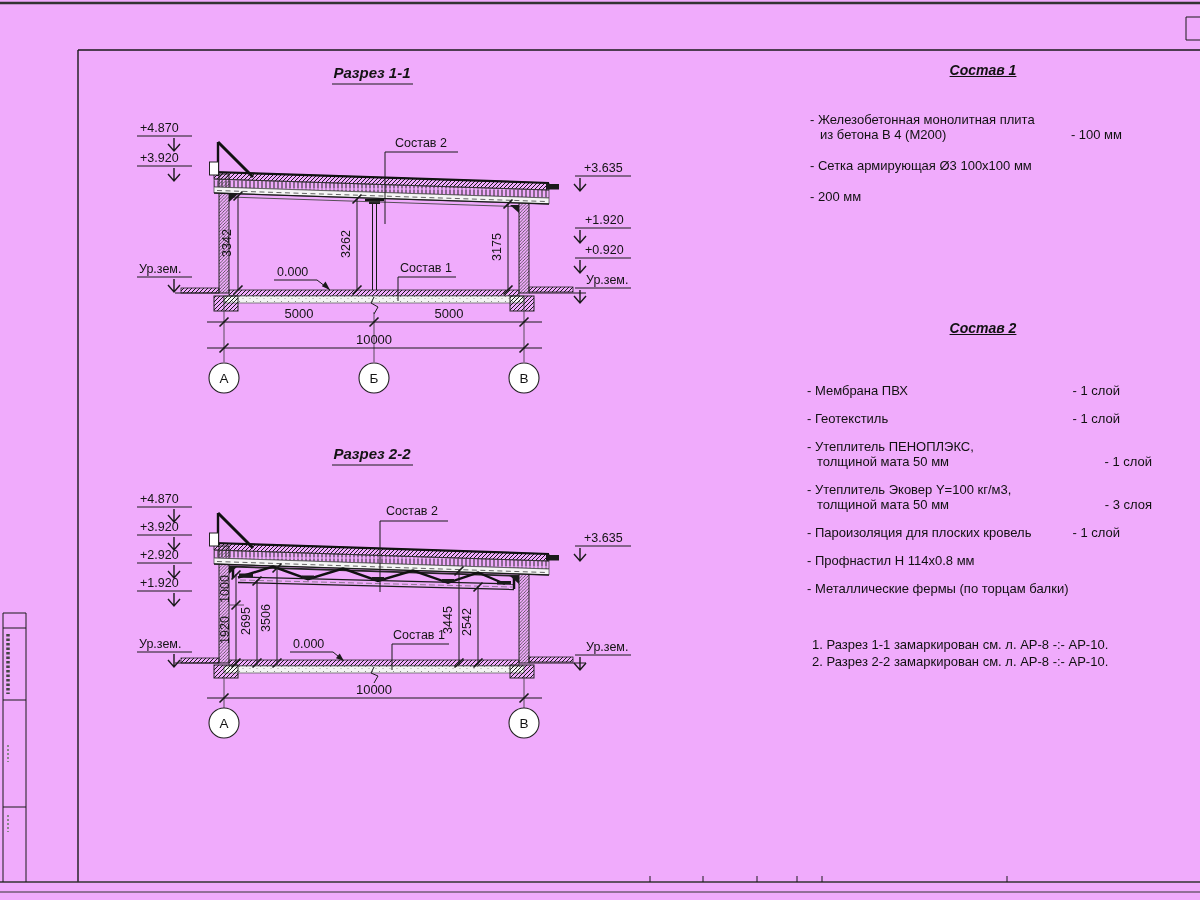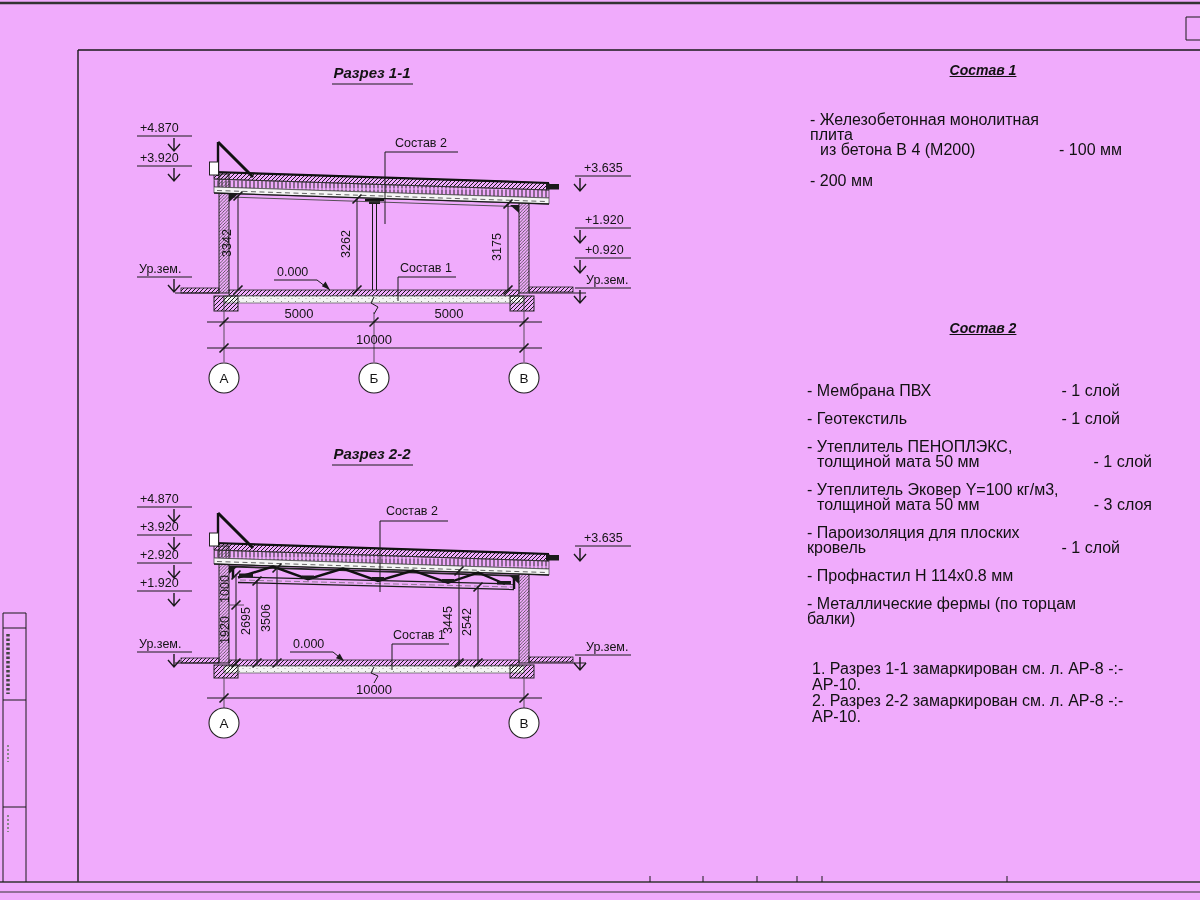--- a/index.html
+++ b/index.html
@@ -12,21 +12,21 @@
   .thk{stroke:#111;stroke-width:2.4;fill:none}
   .thk3{stroke:#111;stroke-width:3;fill:none}
   .tick{stroke:#1a1a1a;stroke-width:1.6;fill:none}
   .dsh{stroke:#555;stroke-width:0.9;stroke-dasharray:5 3.5;fill:none}
   .fillk{fill:#1a1a1a;stroke:none}
   .t12{font-size:12.5px}
   .t13{font-size:13px}
   .ax{font-size:13.5px}
   .ttl{font-size:15px;font-style:italic;font-weight:bold}
   .mid{text-anchor:middle}
-  .htx{position:absolute;font-size:16px;line-height:15px;color:#111;}
+  .htx{position:absolute;font-size:13px;line-height:15px;color:#111;}
   .hd{font-weight:bold;font-style:italic;text-decoration:underline;font-size:14px;text-align:center;}
   .item{display:flex;justify-content:space-between;align-items:flex-end;}
   .s1 .item{margin-bottom:16px}
   .s2 .item{margin-bottom:13px}
   .ind{padding-left:10px}
   .val{white-space:nowrap}
   .val.far{margin-right:-32px}
   #notes div{margin-bottom:1px}
 </style>
 </head>
@@ -302,20 +302,25 @@
 
 <div class="htx s1" style="left:810px;top:112px;width:312px;">
   <div class="item">
     <span>
           <div>- Железобетонная  монолитная плита</div>
           <div class="ind">из бетона В 4 (М200)</div>
         </span>
     <span class="val">- 100 мм</span>
   </div>
   <div class="item">
+    <span>
+          <div>- Сетка армирующая Ø3 100х100 мм</div>
+        </span>
+  </div>
+  <div class="item">
     <span class="val">- 200 мм</span>
   </div>
 </div>
 
 
 <div class="htx hd" style="left:898px;top:321px;width:170px;">Состав 2</div>
 
 <div class="htx s2" style="left:807px;top:383px;width:313px;">
   <div class="item">
     <span>
@@ -355,18 +360,18 @@
         </span>
   </div>
   <div class="item">
     <span>
           <div>- Металлические фермы (по торцам балки)</div>
         </span>
   </div>
 </div>
 
 
-<div id="notes" class="htx" style="left:812px;top:637px;width:340px;line-height:15.5px;margin-top:24px;">
+<div id="notes" class="htx" style="left:812px;top:637px;width:340px;line-height:15.5px;">
   <div>1. Разрез 1-1 замаркирован см. л. АР-8 -:- АР-10.</div>
   <div>2. Разрез 2-2 замаркирован см. л. АР-8 -:- АР-10.</div>
 </div>
 
 </div>
 
 </body></html>

